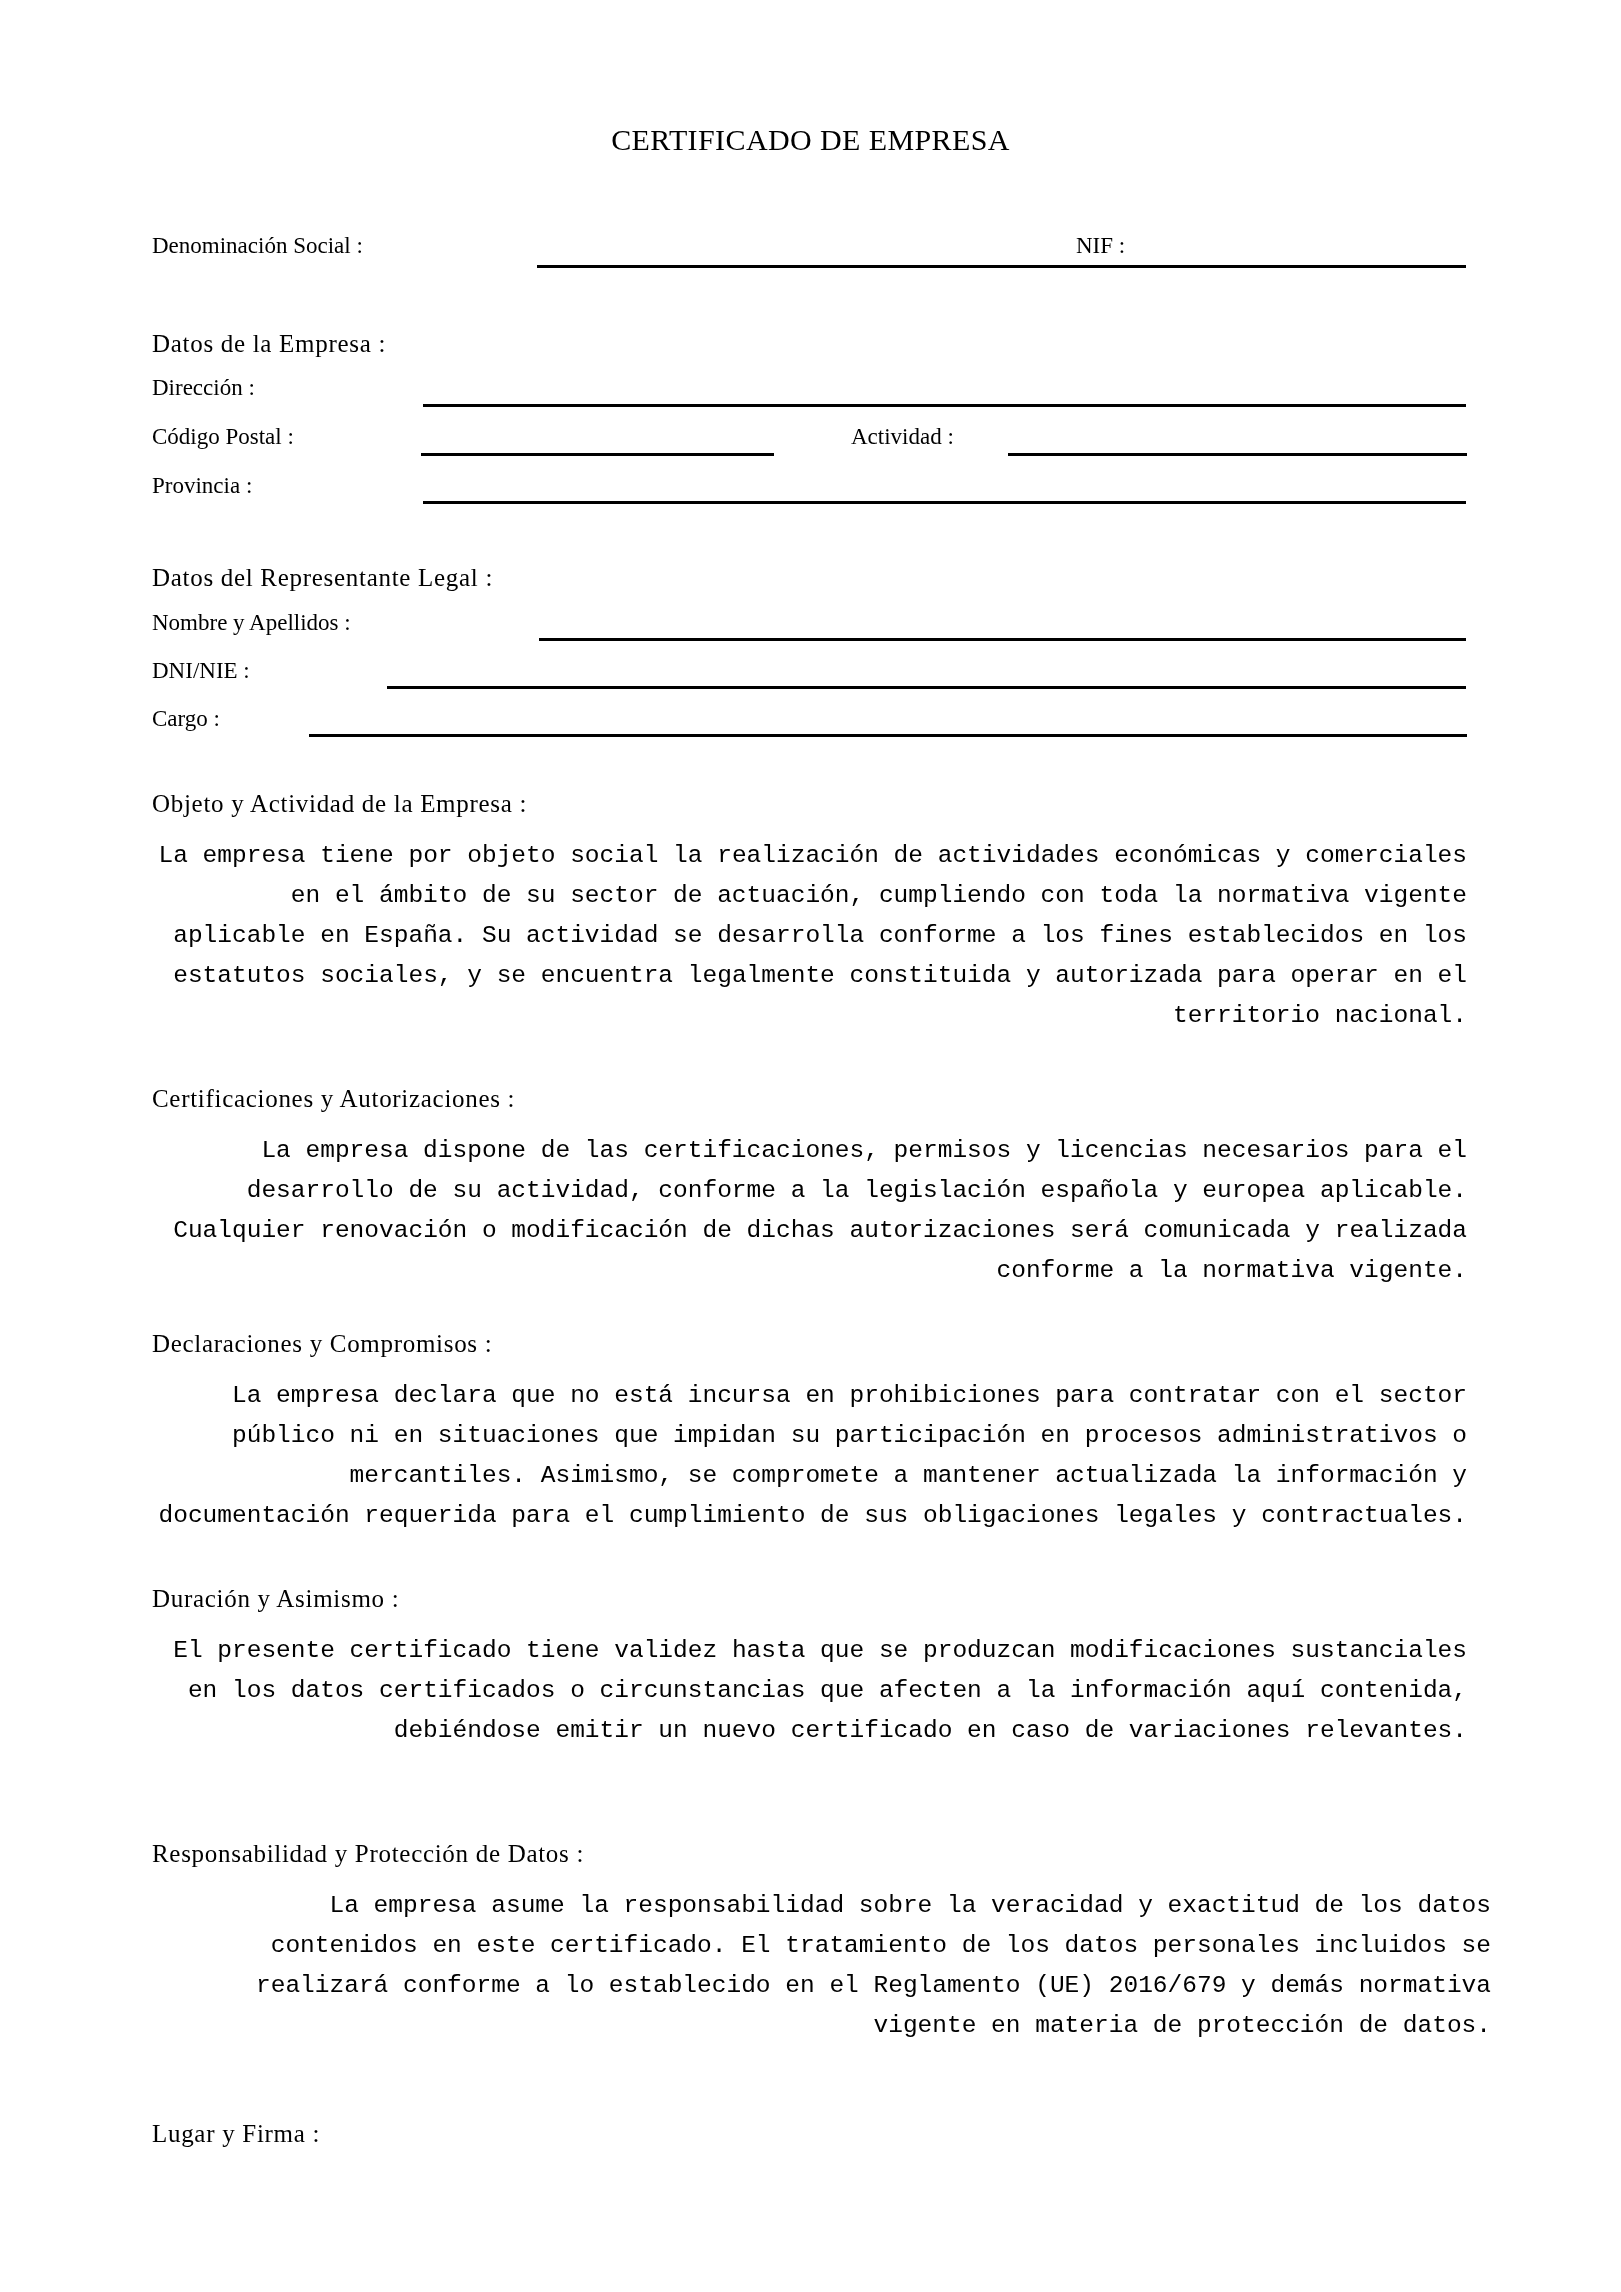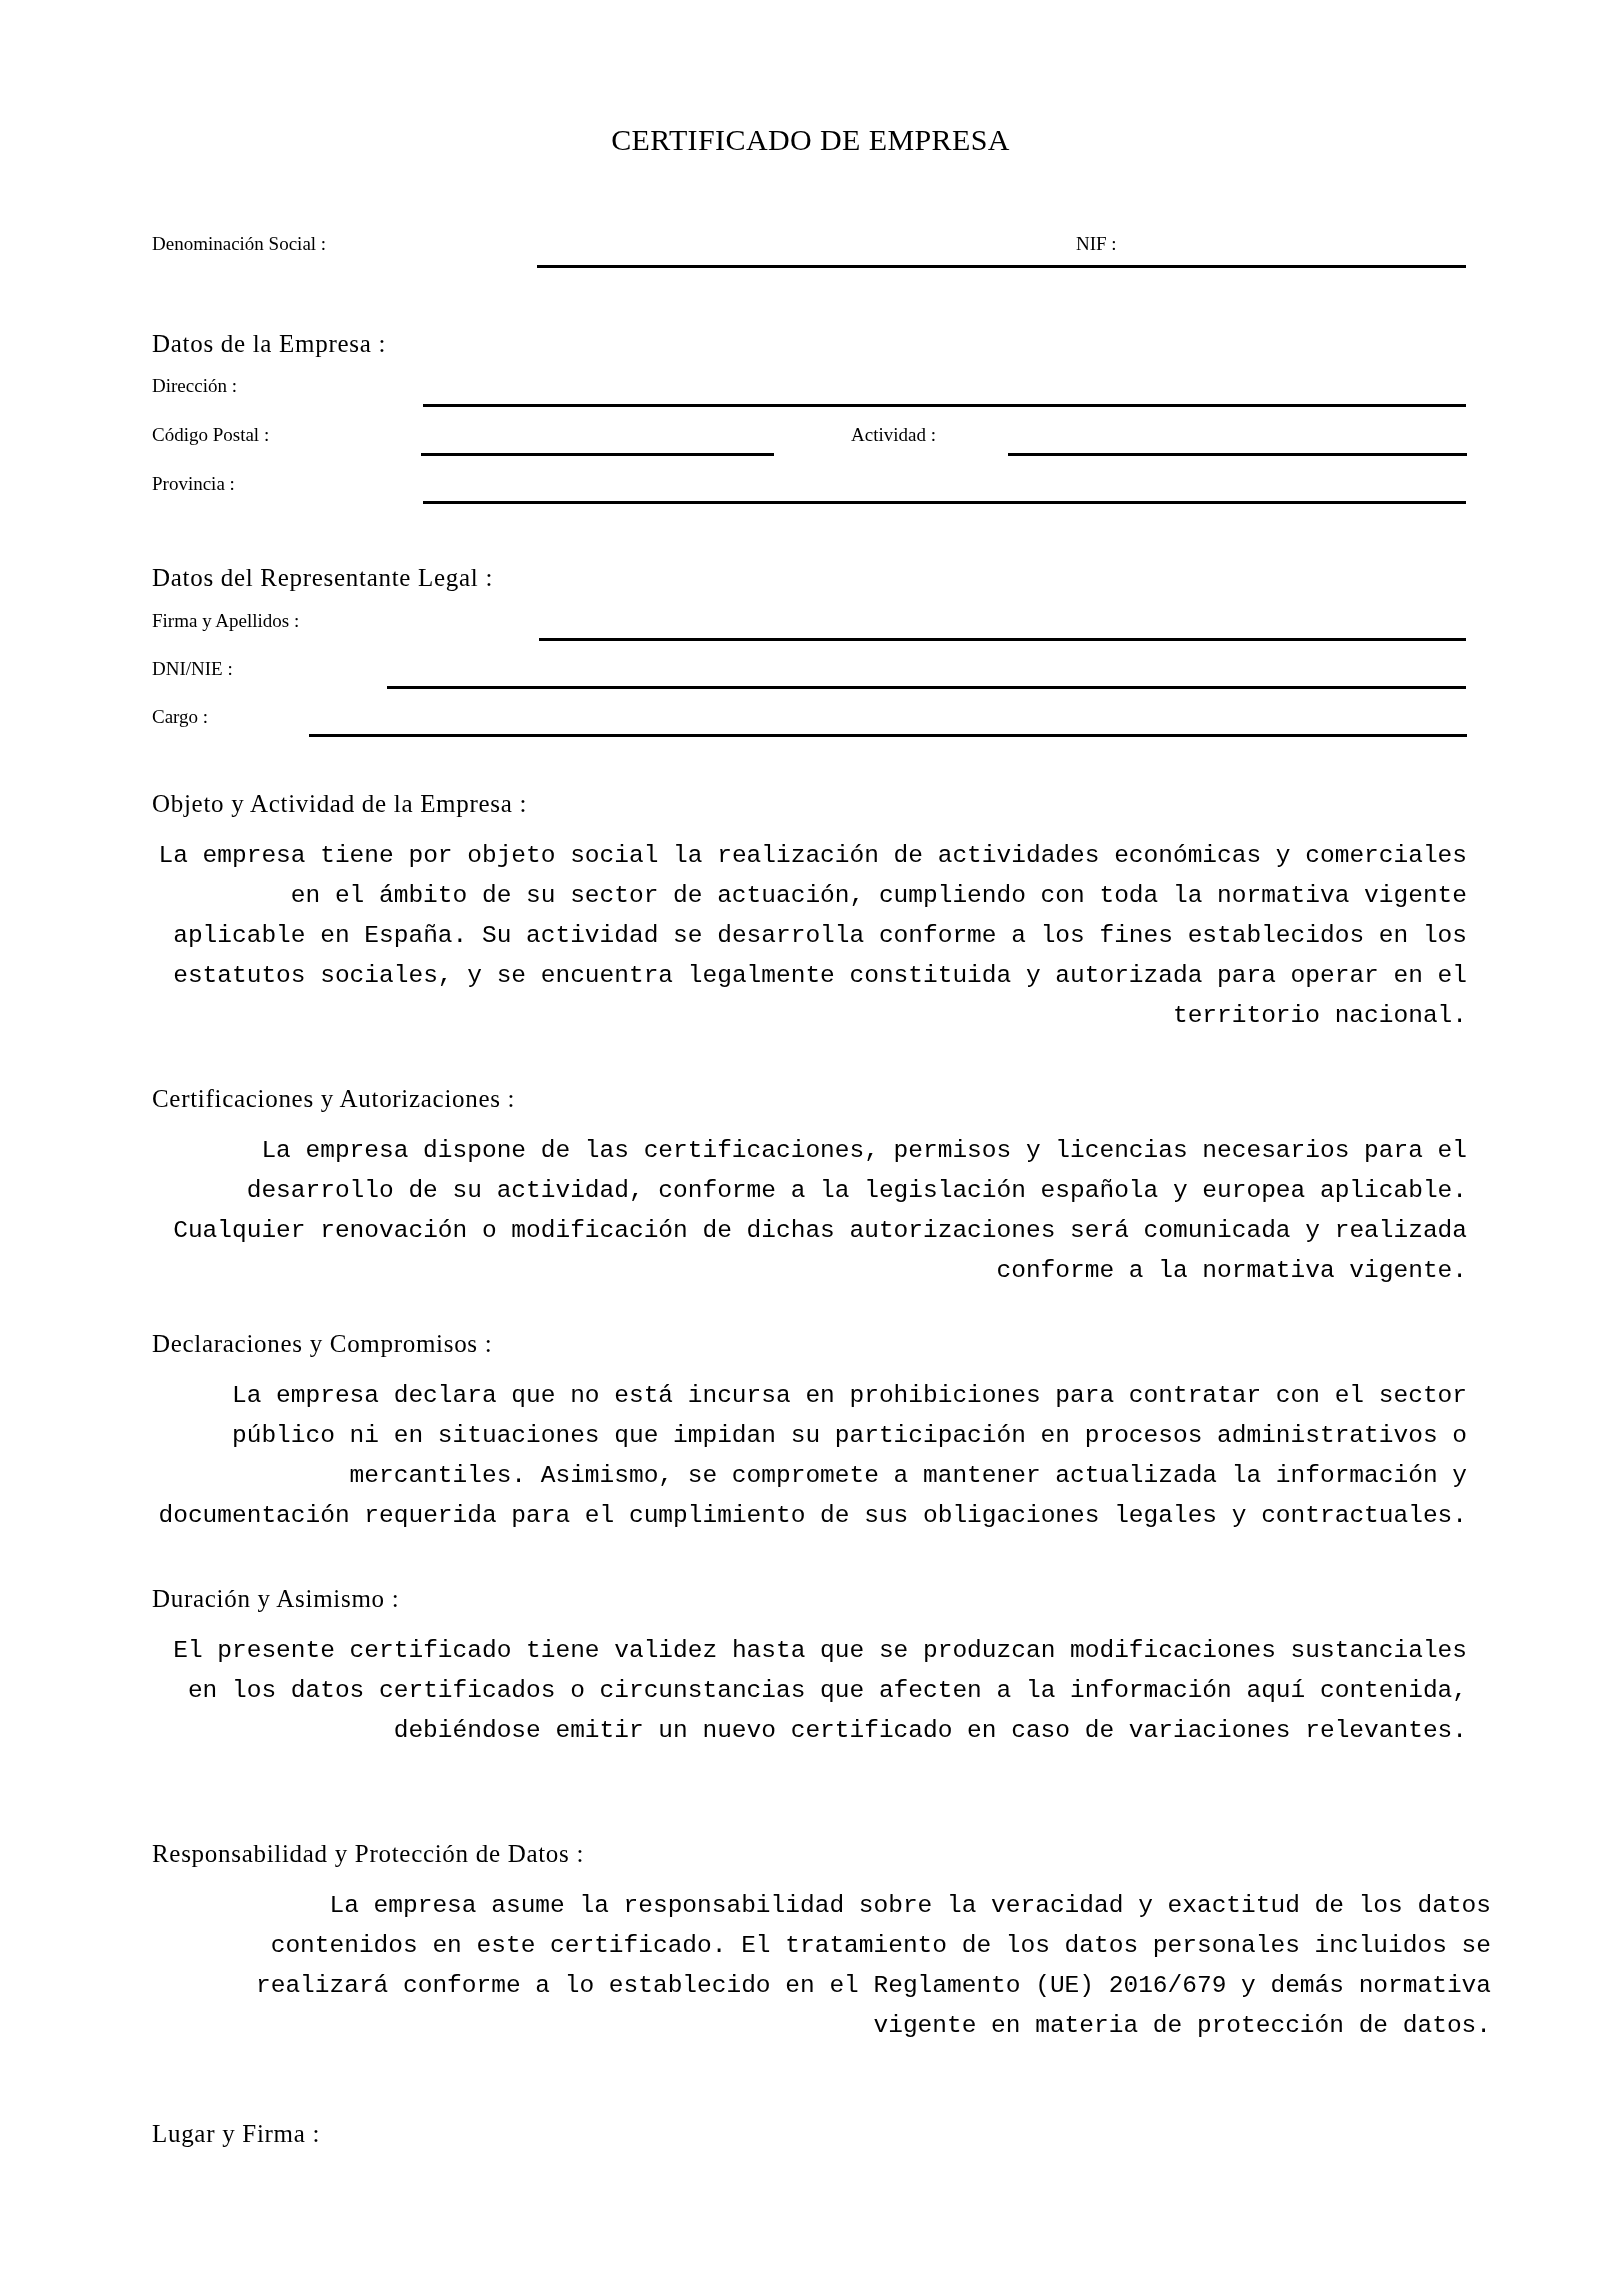--- a/index.html
+++ b/index.html
@@ -27,21 +27,21 @@
     width: 1621px;
     text-align: center;
     font-size: 30px;
     letter-spacing: 0.4px;
     line-height: 1.1;
   }
 
   
   .lbl {
     position: absolute;
-    font-size: 19px;
+    font-size: 23px;
     line-height: 1.15;
     white-space: nowrap;
   }
 
   
   .rule {
     position: absolute;
     height: 0;
     border-top: 3.9px solid #000000;
   }
@@ -95,21 +95,21 @@
   <div class="lbl" style="left:851px; top:424px;">Actividad :</div>
   <div class="lbl" style="left:1019px; top:424px;"></div>
   <div class="rule" style="left:1008px; top:453px; width:459px;"></div>
 
   <div class="lbl" style="left:152px; top:473px;">Provincia :</div>
   <div class="lbl" style="left:435px; top:473px;"></div>
   <div class="rule" style="left:423px; top:501px; width:1043px;"></div>
 
   <div class="sec-head" style="left:152px; top:564px;">Datos del Representante Legal :</div>
 
-  <div class="lbl" style="left:152px; top:610px;">Firma y Apellidos :</div>
+  <div class="lbl" style="left:152px; top:610px;">Nombre y Apellidos :</div>
   <div class="lbl" style="left:551px; top:610px;"></div>
   <div class="rule" style="left:539px; top:638px; width:927px;"></div>
 
   <div class="lbl" style="left:152px; top:658px;">DNI/NIE :</div>
   <div class="lbl" style="left:399px; top:658px;"></div>
   <div class="rule" style="left:387px; top:686px; width:1079px;"></div>
 
   <div class="lbl" style="left:152px; top:706px;">Cargo :</div>
   <div class="lbl" style="left:321px; top:706px;"></div>
   <div class="rule" style="left:309px; top:734px; width:1158px;"></div>

